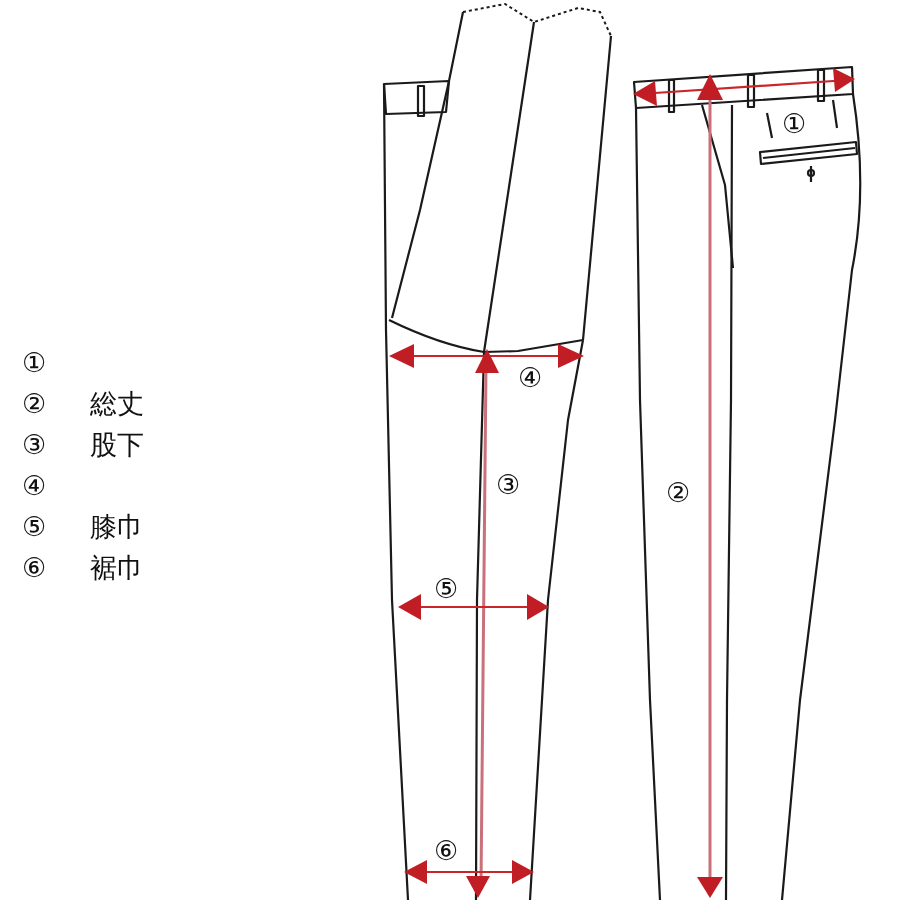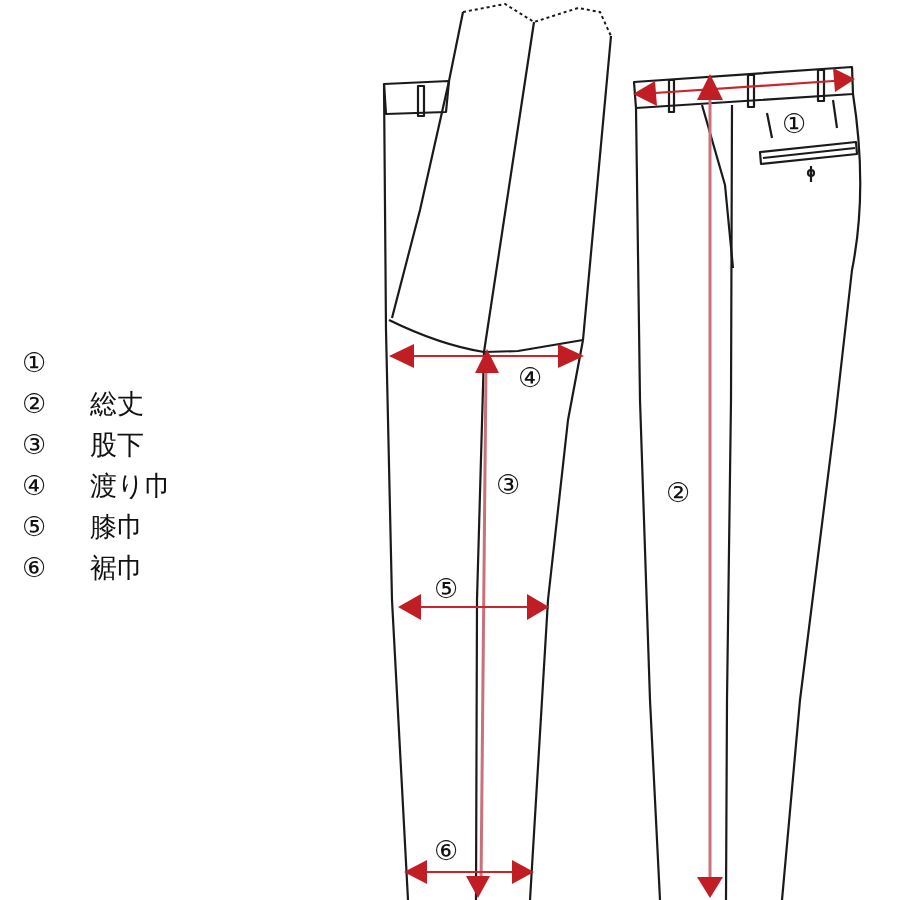--- a/index.html
+++ b/index.html
@@ -27,21 +27,20 @@
   <div class="row">
     <span class="num">②</span>
     <span>総丈</span>
   </div>
   <div class="row">
     <span class="num">③</span>
     <span>股下</span>
   </div>
   <div class="row">
     <span class="num">④</span>
-    <span>渡り巾</span>
   </div>
   <div class="row">
     <span class="num">⑤</span>
     <span>膝巾</span>
   </div>
   <div class="row">
     <span class="num">⑥</span>
     <span>裾巾</span>
   </div>
 </div>

